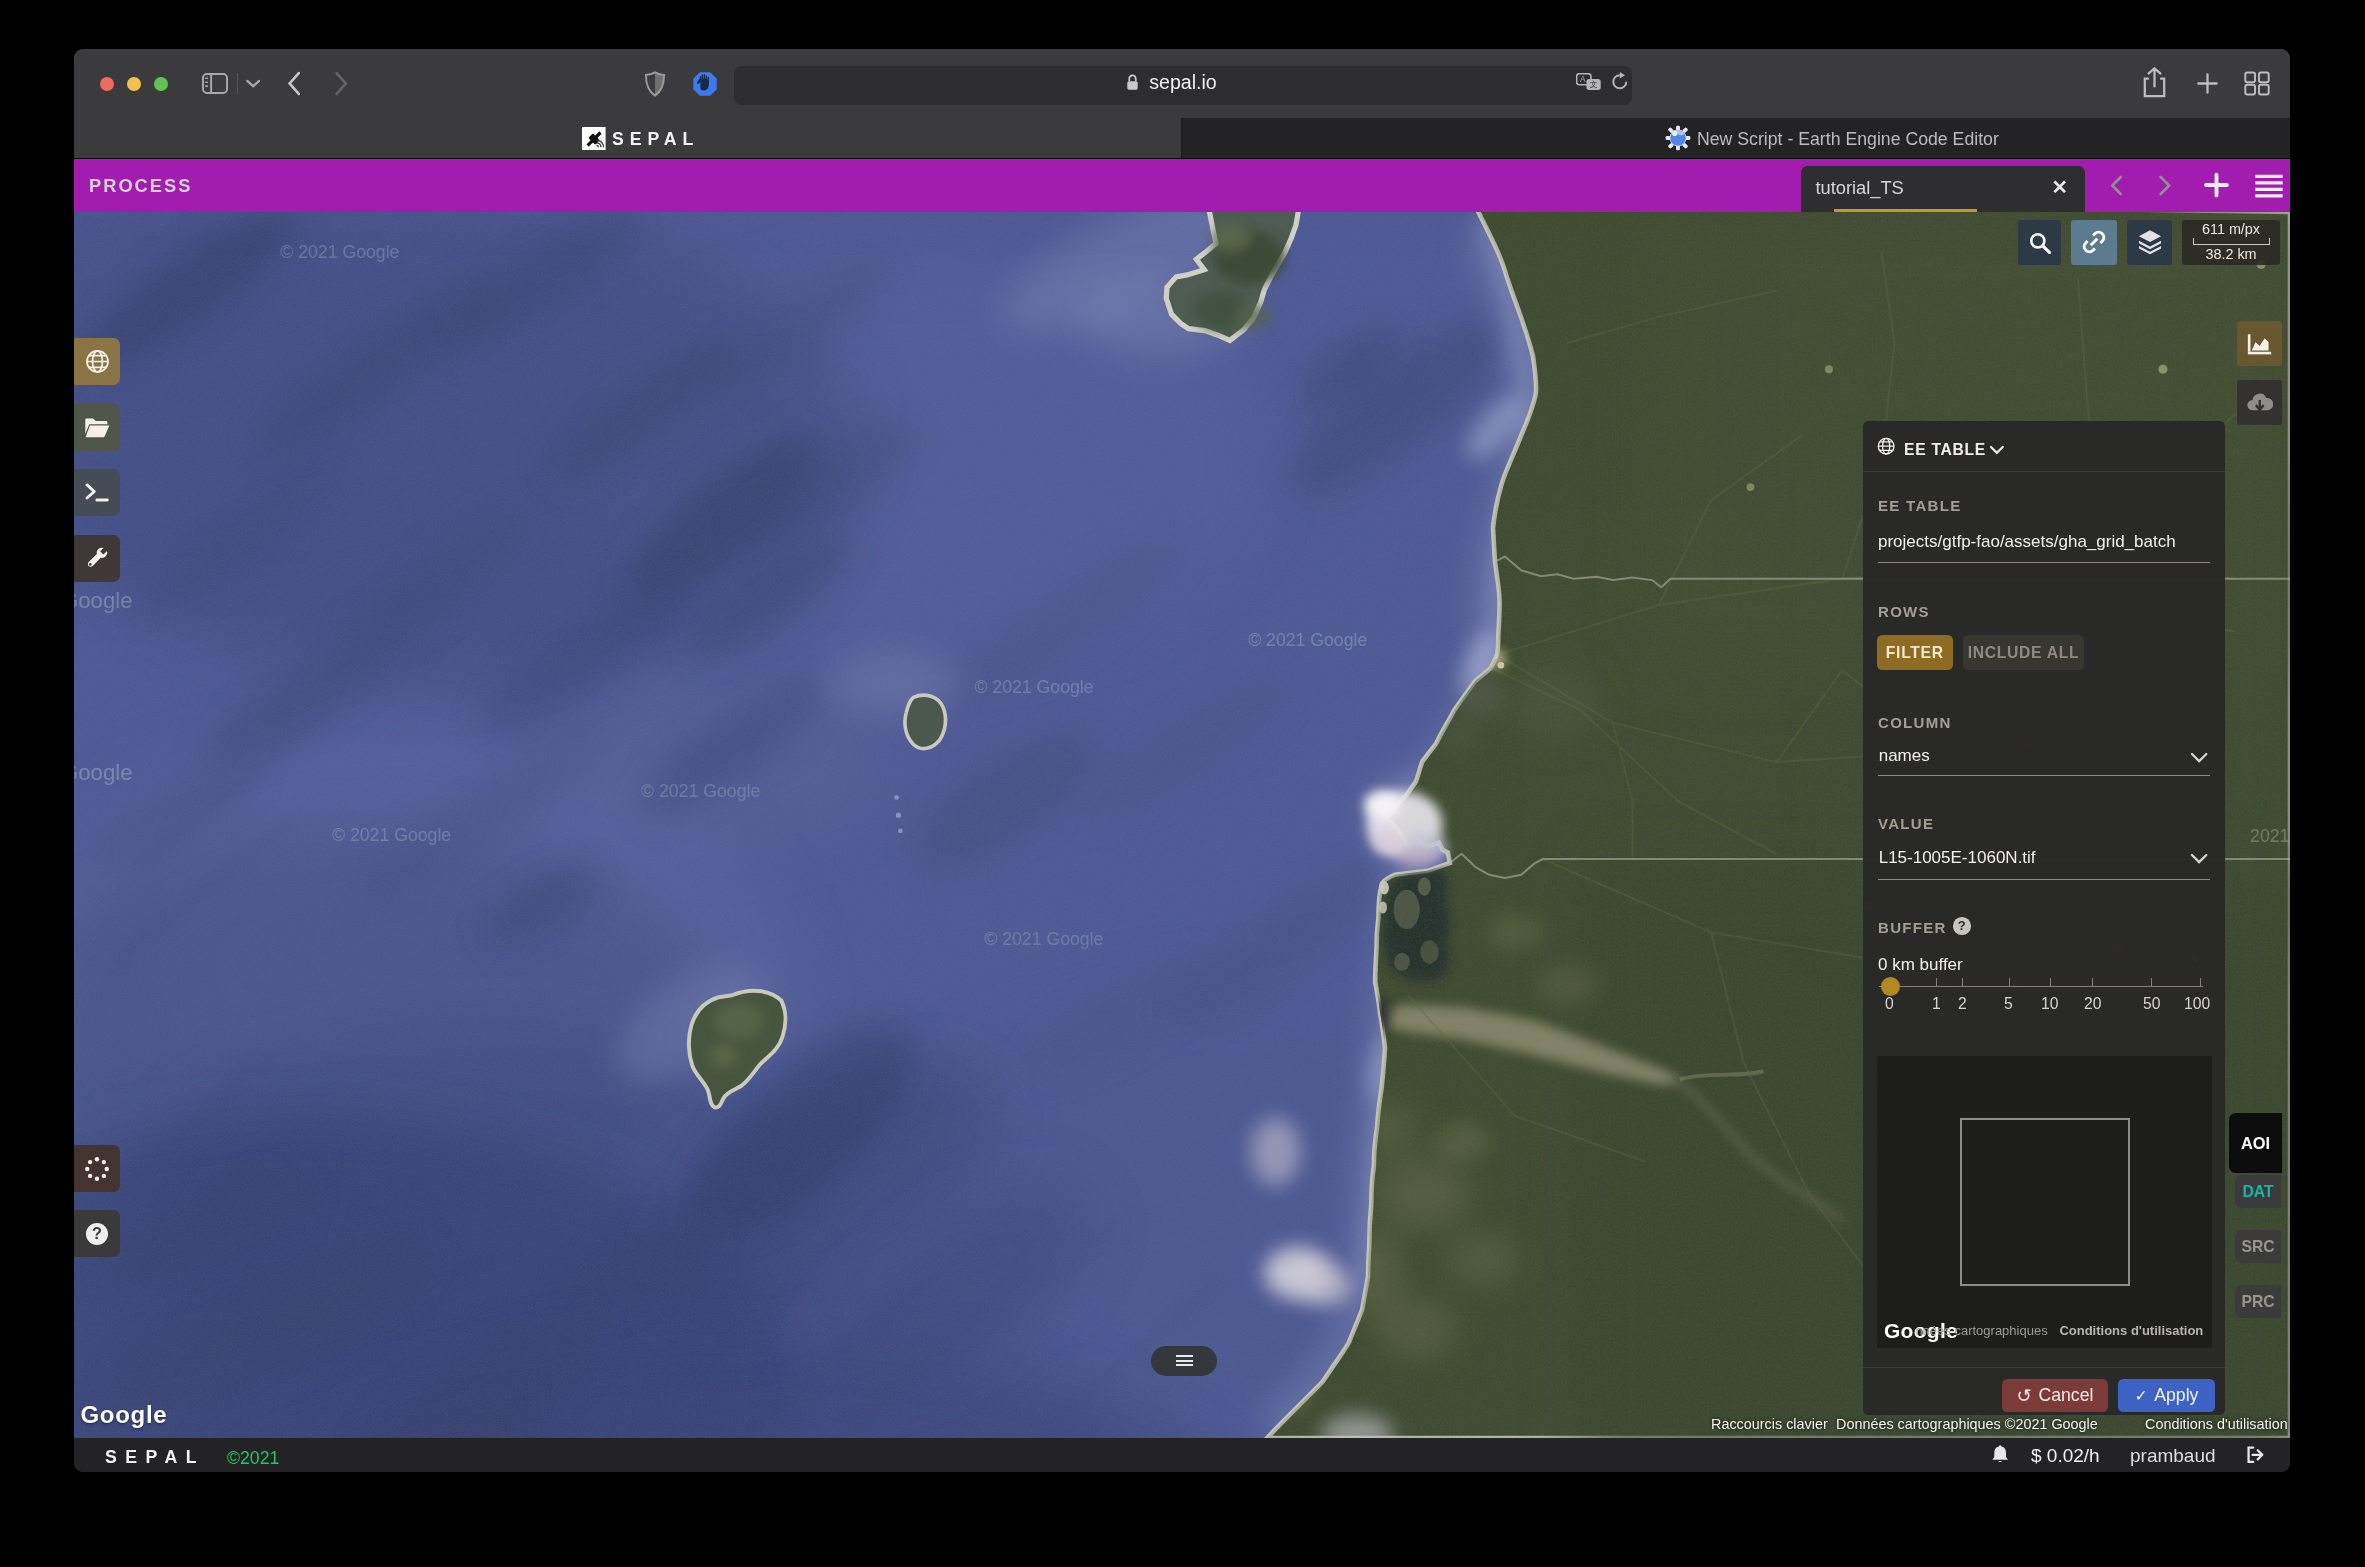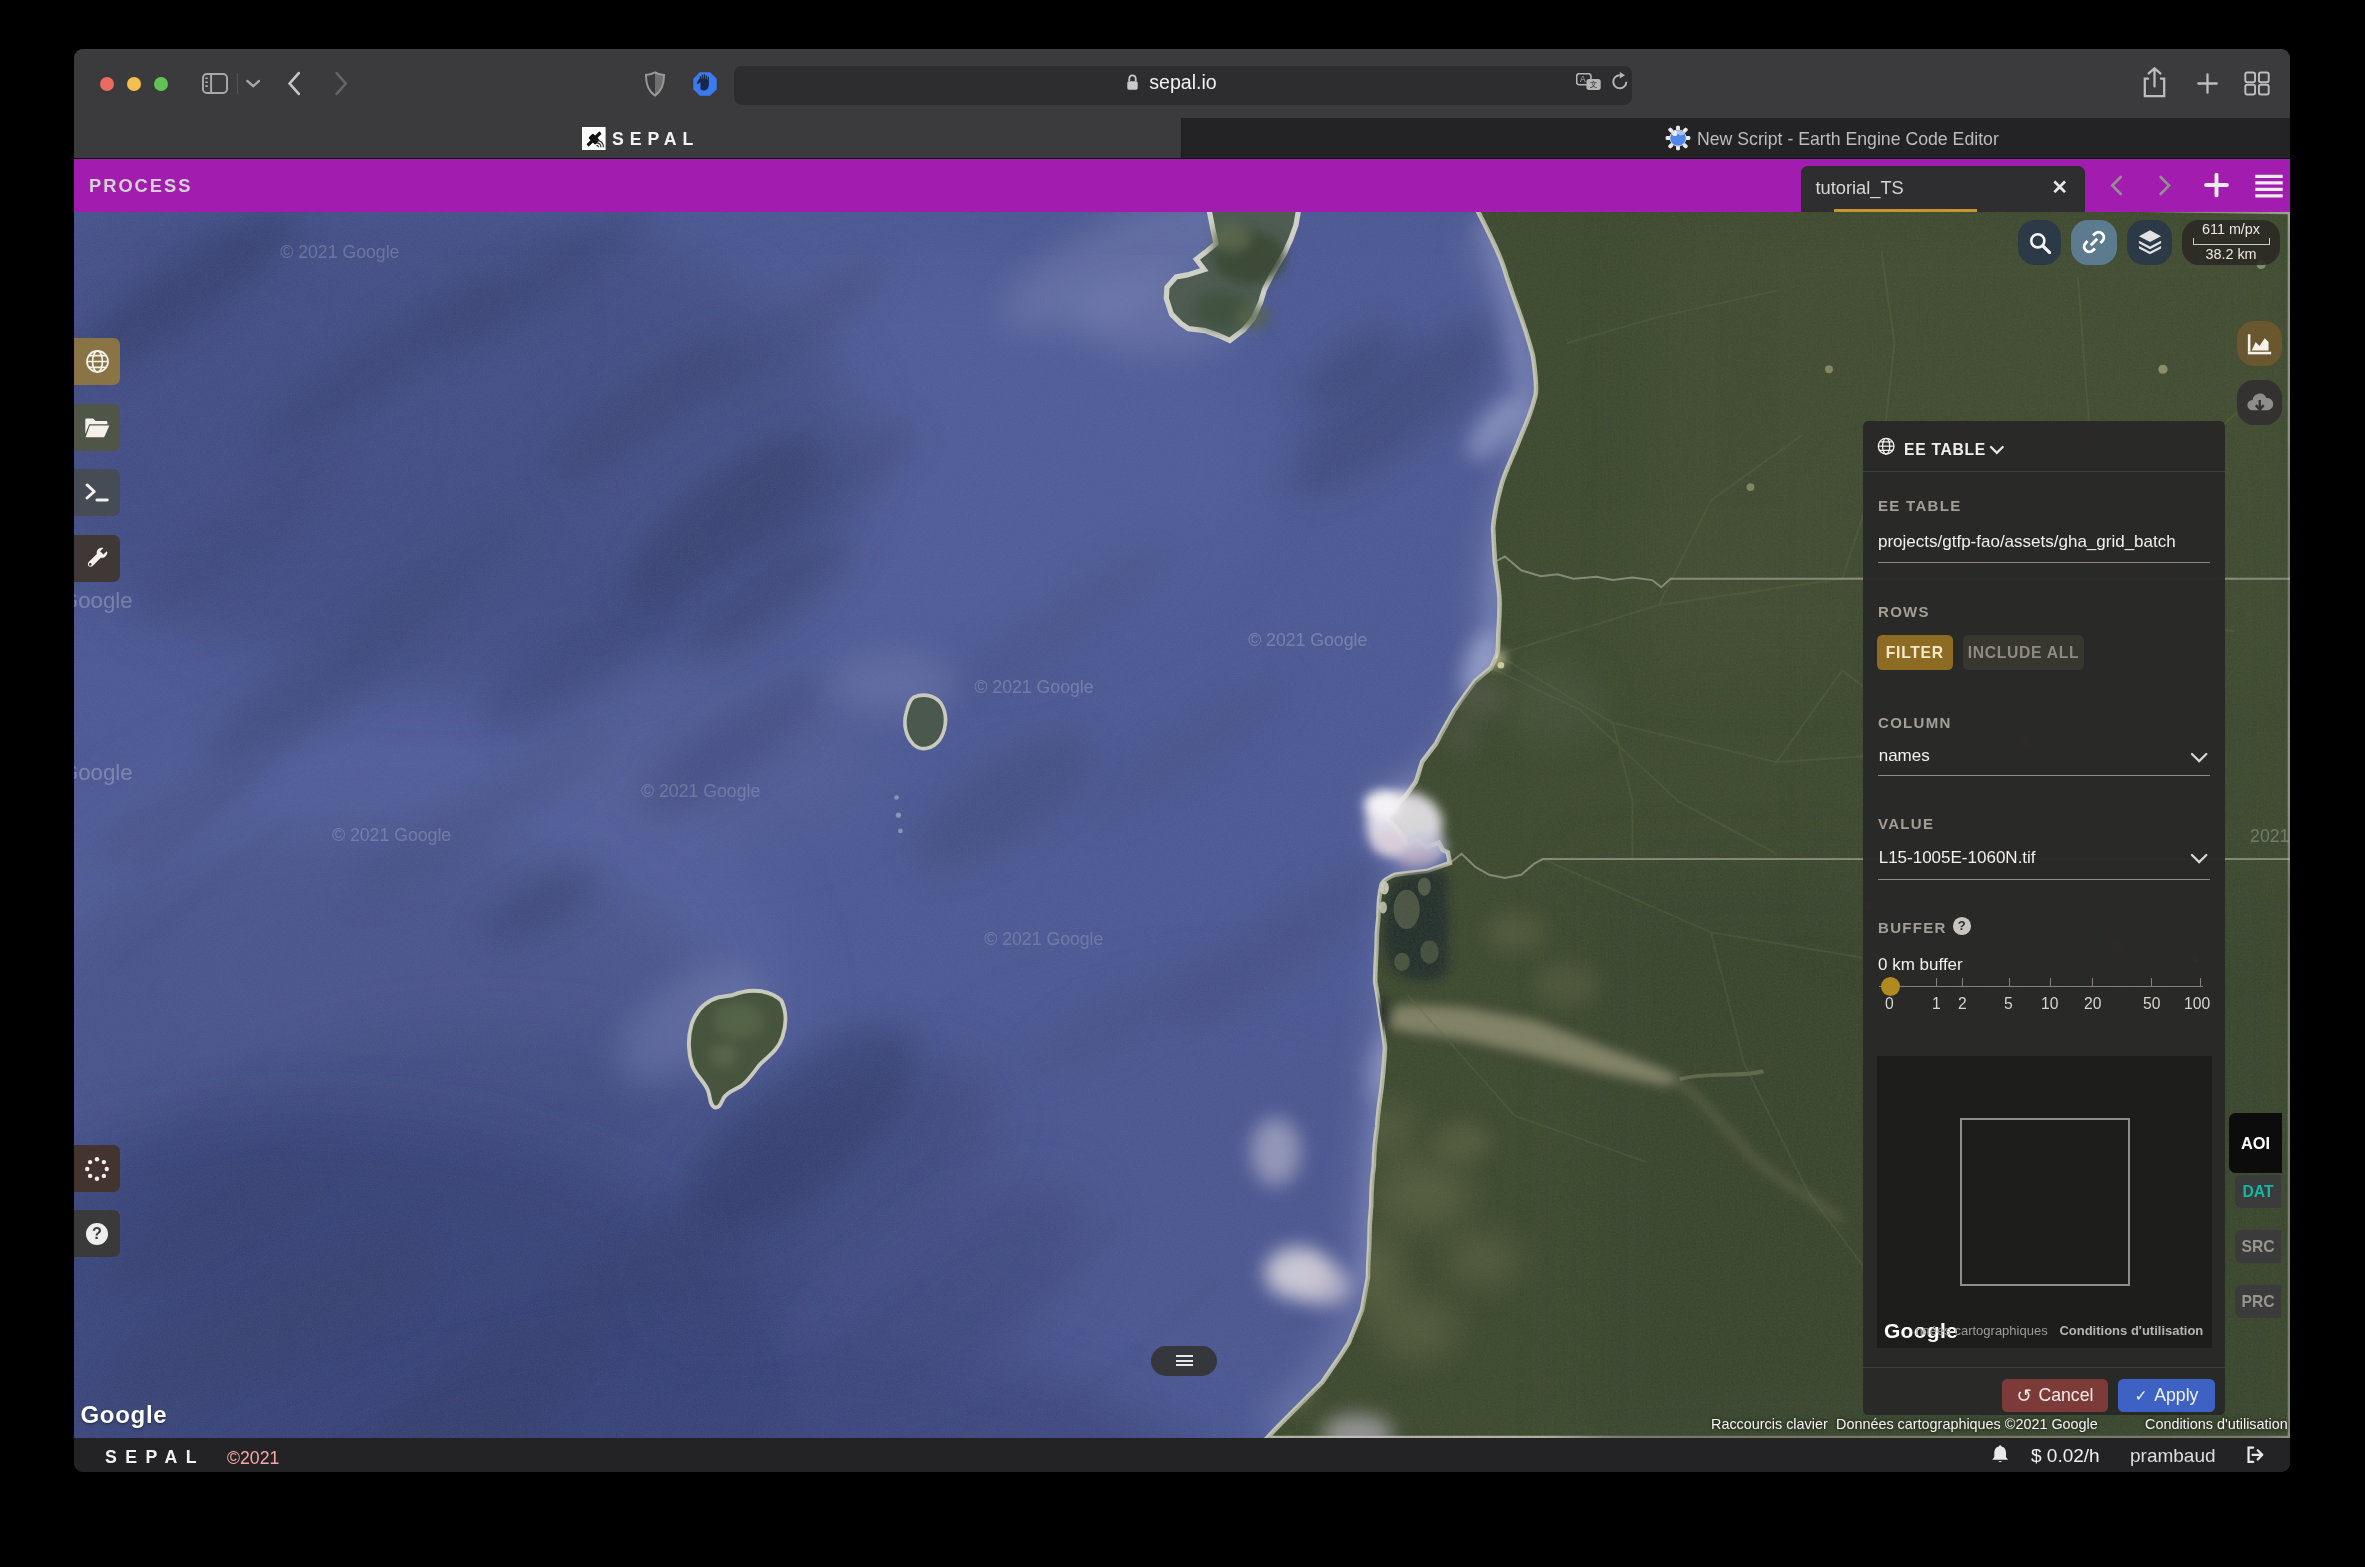--- a/index.html
+++ b/index.html
@@ -29,21 +29,21 @@
   #ttab .x { position:absolute; right:17px; top:10.5px; color:#e8e8e8; font-size:19.6px; font-weight:bold;}
   #inkbar { position:absolute; left:33px; top:43px; width:143px; height:3.9px; background:#c7952f; }
   
   #botbar { position:absolute; left:0; top:1389px; width:2216px; height:34px; background:#232326; }
   
   #map { position:absolute; left:0; top:163px; width:2216px; height:1226px; background:#4d5a96; overflow:hidden;}
   
   .ltb { position:absolute; left:0; width:46px; height:47px; border-radius:0 6.5px 6.5px 0;
     display:flex; align-items:center; justify-content:center; }
   
-  .trb { position:absolute; width:44px; height:45px; border-radius:17px;
+  .trb { position:absolute; width:44px; height:45px; border-radius:3px;
     display:flex; align-items:center; justify-content:center; }
   
   #panel { position:absolute; left:1789px; top:209px; width:362px; height:994px;
     background:rgba(41,40,38,0.96); border-radius:5.2px; color:#eee; }
   .plabel { color:#a39e96; font-size:15px; letter-spacing:1.3px; font-weight:bold; }
   .pvalue { color:#f2f1ee; font-size:17px; }
   
   .rtab { position:absolute; left:2161px; width:55px; border-radius:6.5px 0 0 6.5px;
     display:flex; align-items:center; justify-content:center; font-weight:bold; }
   .txtshadow { text-shadow:0 0 3.9px rgba(0,0,0,0.9); }
@@ -572,21 +572,21 @@
         <div style="position:absolute; left:182px; top:267px; color:#b7b5b0; font-size:13px; font-weight:bold;">Conditions d'utilisation</div>
       </div>
       <div style="position:absolute; left:0; top:946px; width:362px; height:1.3px; background:#3f3e3a;"></div>
       <div style="position:absolute; left:139px; top:958px; width:106px; height:33px; background:#7c3b39; border-radius:5.2px; color:#f4eceb; font-size:17.7px; display:flex; align-items:center; justify-content:center; gap:6.5px;"><span style="font-size:18.3px;">↺</span>Cancel</div>
       <div style="position:absolute; left:255px; top:958px; width:97px; height:33px; background:#3e62c4; border-radius:5.2px; color:#f0f3fa; font-size:17.7px; display:flex; align-items:center; justify-content:center; gap:6.5px;"><span style="font-size:15.7px;">✓</span>Apply</div>
     </div>
   </div>
 
   <div id="botbar">
     <span style="position:absolute; left:31px; top:9.2px; color:#f2f2f2; font-size:17.7px; font-weight:bold; letter-spacing:8.5px;">SEPAL</span>
-    <span style="position:absolute; left:153px; top:9.8px; color:#fca5a5; font-size:17.7px;">©2021</span>
+    <span style="position:absolute; left:153px; top:9.8px; color:#22c55e; font-size:17.7px;">©2021</span>
     <svg class="abs" style="left:1917px; top:5.9px;" width="18.3" height="19.6" viewBox="0 0 28 30">
       <path d="M14,2 C14,2 16,2 16,4 C21,5 23,9 23,14 L23,20 L26,24 L2,24 L5,20 L5,14 C5,9 7,5 12,4 C12,2 14,2 14,2 Z" fill="#e8e8e8"></path>
       <path d="M11,26 A3.5,3.5 0 0 0 17,26 Z" fill="#e8e8e8"></path>
     </svg>
     <span style="position:absolute; left:1957px; top:7.2px; color:#f0f0f0; font-size:19px;">$ 0.02/h</span>
     <span style="position:absolute; left:2056px; top:7.2px; color:#dedede; font-size:19px;">prambaud</span>
     <svg class="abs" style="left:2170px; top:6.5px;" width="19.6" height="19.6" viewBox="0 0 30 30">
       <path d="M14,4 L7,4 L7,26 L14,26" fill="none" stroke="#e8e8e8" stroke-width="3.5" stroke-linecap="round"></path>
       <path d="M13,15 L27,15 M21,8 L28,15 L21,22" fill="none" stroke="#e8e8e8" stroke-width="3.5" stroke-linecap="round" stroke-linejoin="round"></path>
     </svg>

